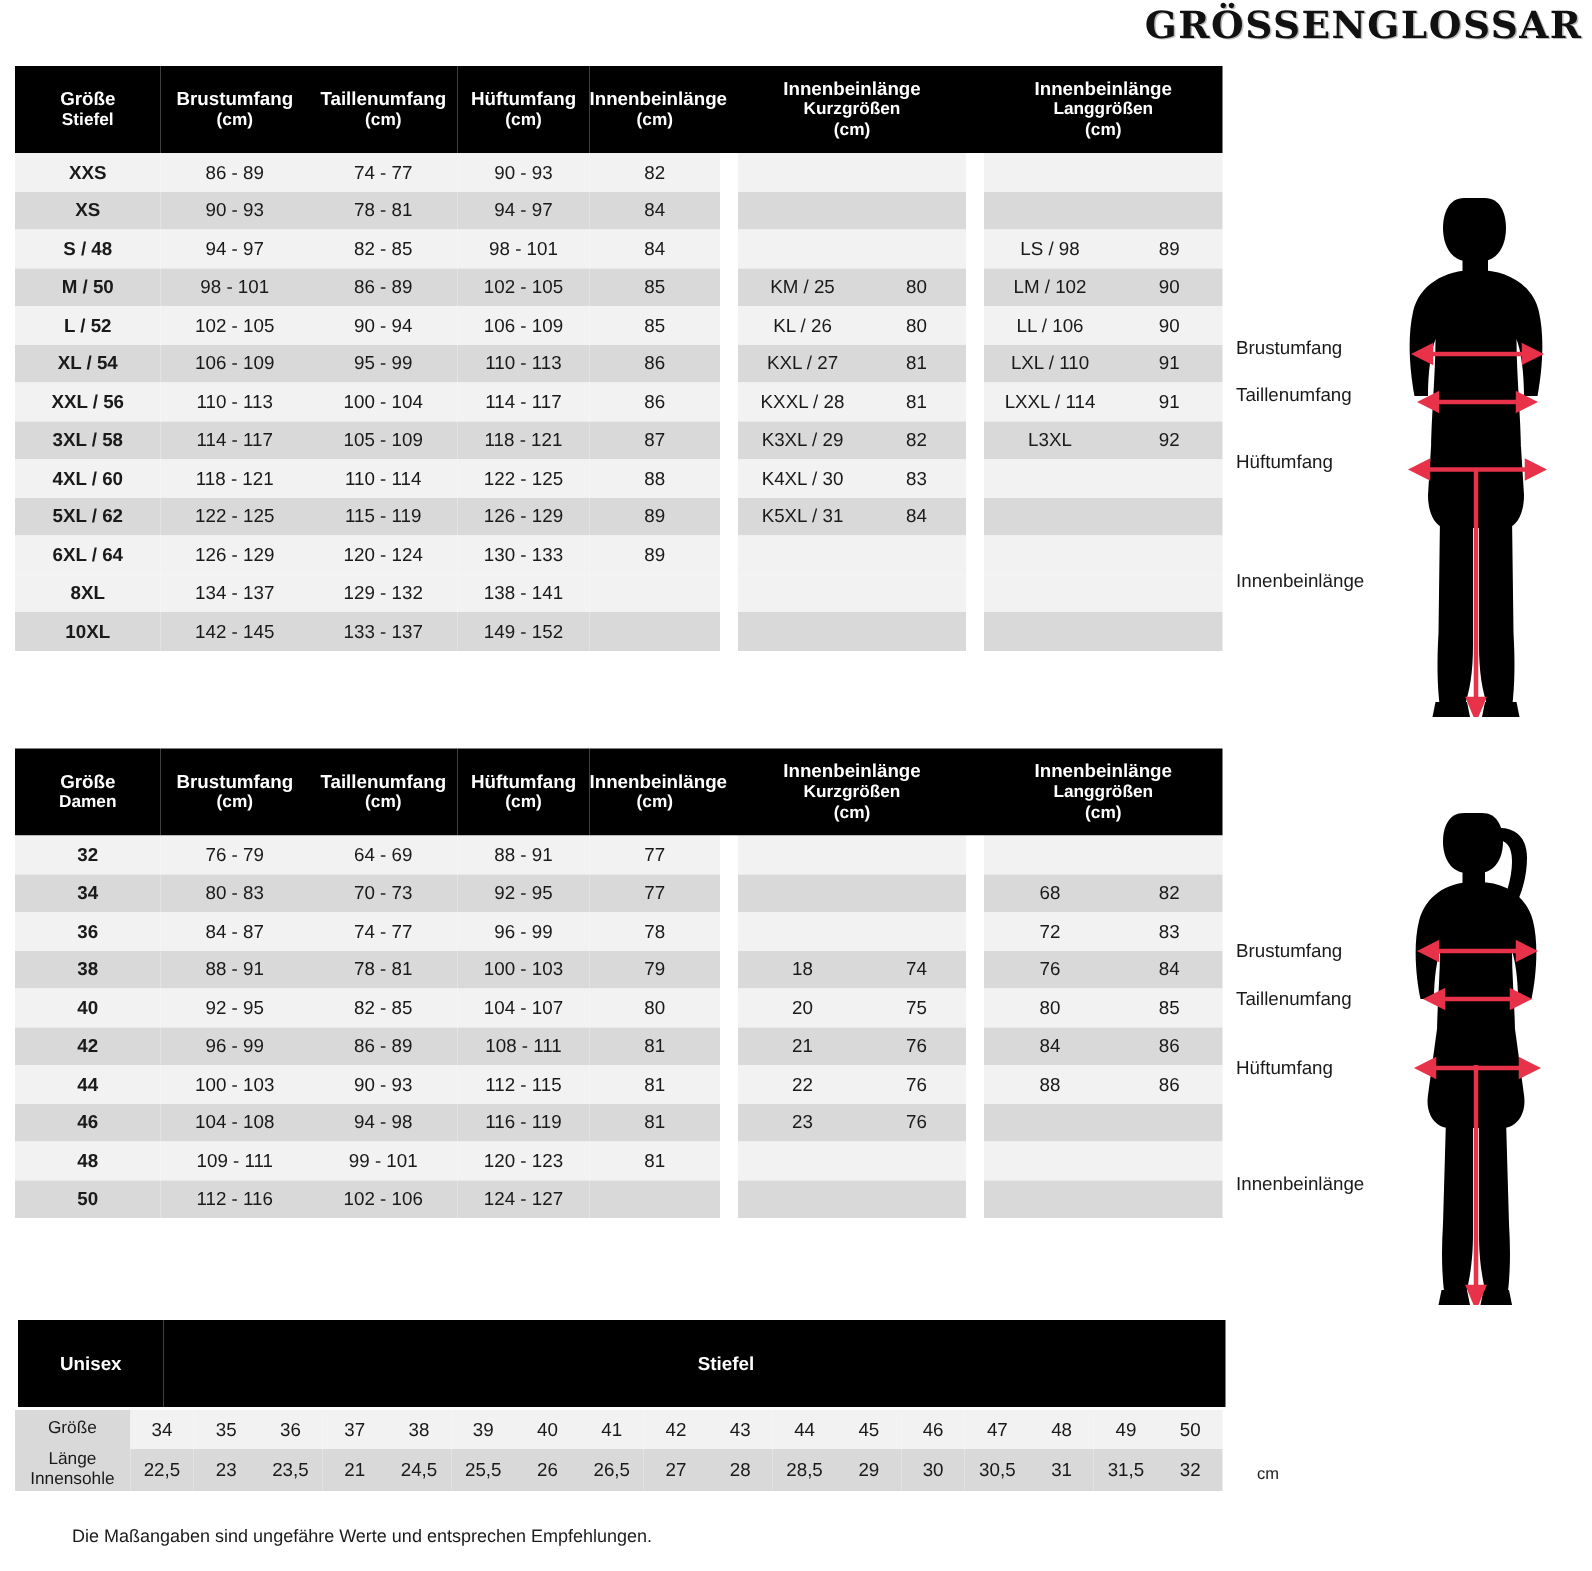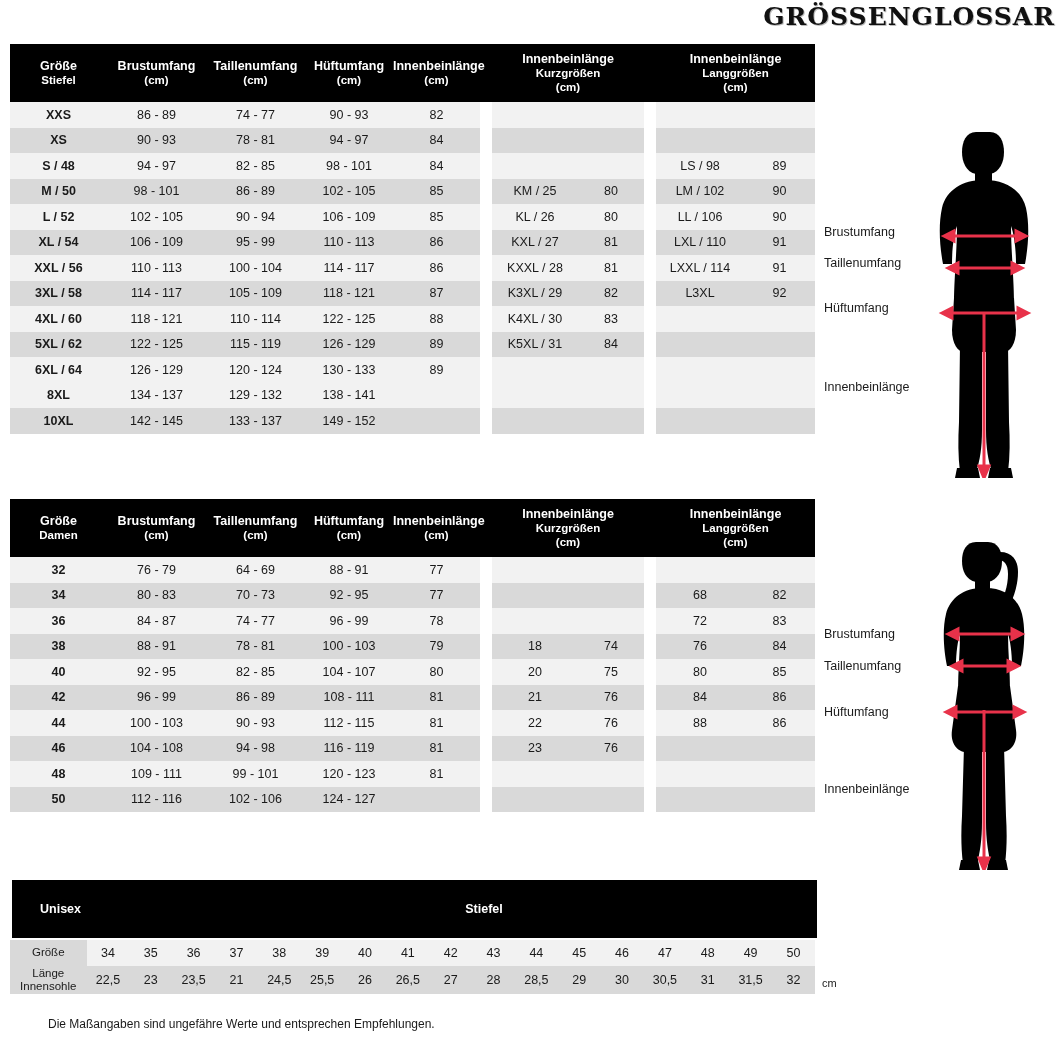--- a/index.html
+++ b/index.html
@@ -90,20 +90,21 @@
     line-height: 1.15;
   }
   table.boots tr.r0 td { background: #f2f2f2; }
   table.boots tr.r1 td { background: #d9d9d9; }
   table.boots tr.r0 td.lbl { background: #d9d9d9; }
 
   .unit {
     position: absolute;
     font-size: 11px;
     color: #222;
+    margin-left: 16px;
   }
 
   
   .footnote {
     position: absolute;
     font-size: 12px;
     color: #1a1a1a;
   }
 
   

